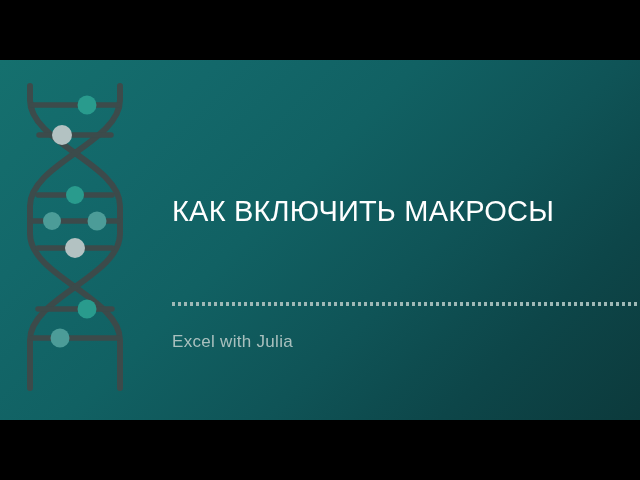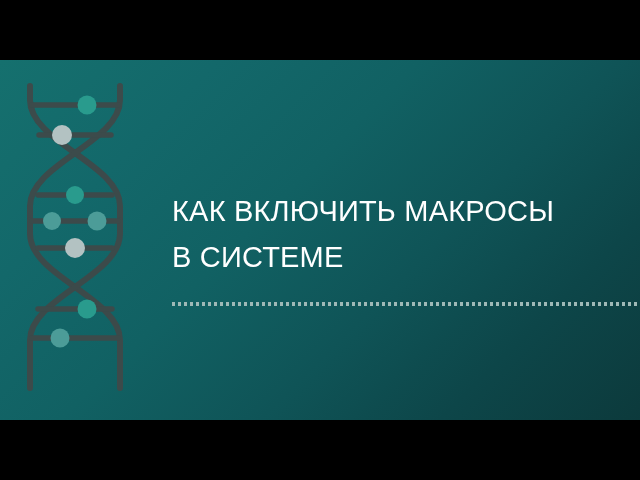--- a/index.html
+++ b/index.html
@@ -141,24 +141,24 @@
         <circle cx="81" cy="141" r="9.5" fill="#4e9e9a"></circle>
         <circle cx="59" cy="168" r="10" fill="#b9c5c5"></circle>
         <circle cx="71" cy="229" r="9.5" fill="#2a9d8f"></circle>
         <circle cx="44" cy="258" r="9.5" fill="#4e9e9a"></circle>
       </g>
     </svg>
 
     <div id="title-block">
       <h1 id="slide-title">
         <span class="title-line">КАК ВКЛЮЧИТЬ МАКРОСЫ</span>
-        <span class="title-line">В СИСТЕМЕ</span>
       </h1>
     </div>
 
     <div id="divider-dotted"></div>
 
+    <p id="slide-subtitle">Excel with Julia</p>
 
   </div>
 
   <div class="letterbox" id="letterbox-bottom"></div>
 
 </div>
 
 </body></html>

